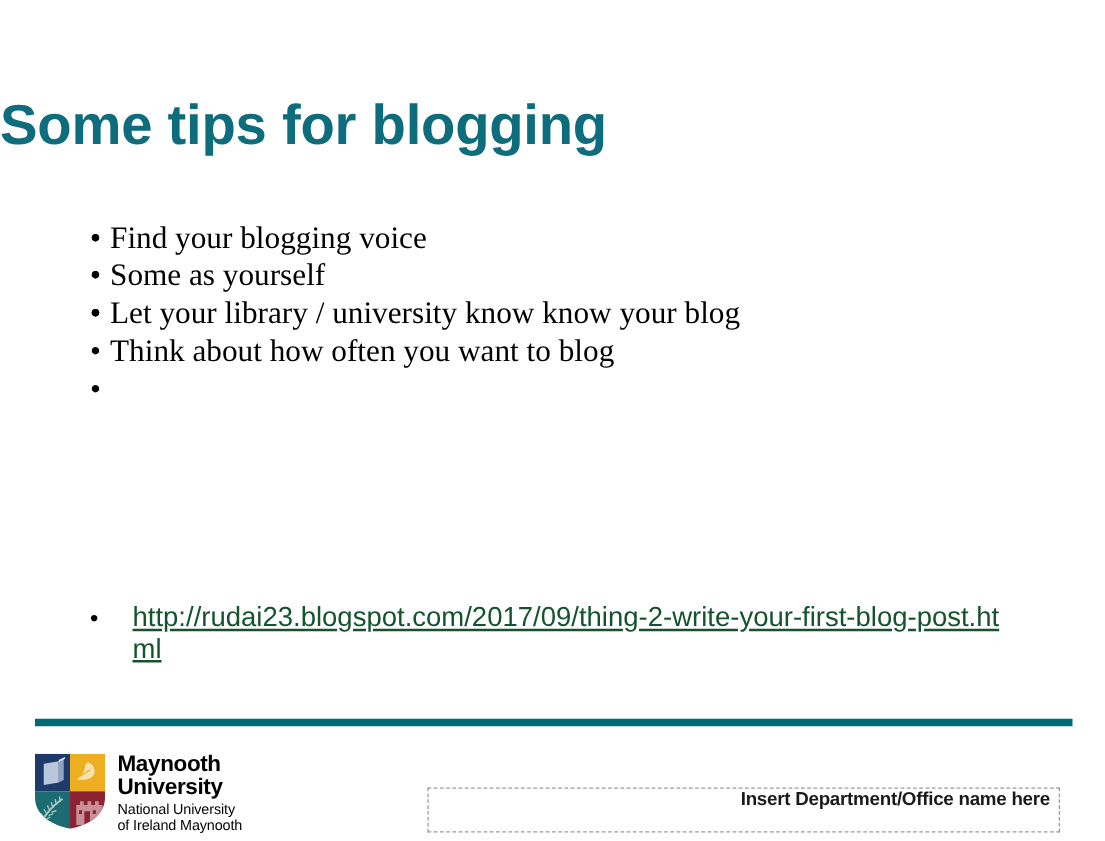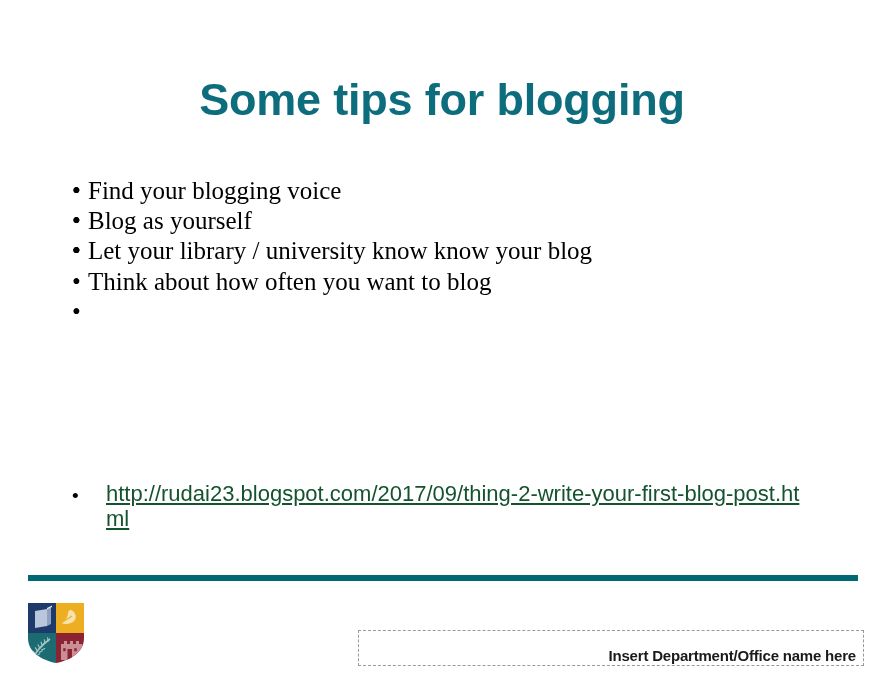--- a/index.html
+++ b/index.html
@@ -18,21 +18,20 @@
     background: #ffffff;
     overflow: hidden;
   }
 
   
   #slide-title {
     position: absolute;
     left: 0;
     top: 74px;
     width: 884px;
-    text-align: center;
     font-family: "Liberation Sans", sans-serif;
     font-weight: bold;
     font-size: 45px;
     line-height: 52px;
     letter-spacing: -0.2px;
     color: #0d6d7d;
     white-space: nowrap;
   }
 
   
@@ -136,28 +135,28 @@
     font-weight: normal;
     line-height: 13px;
     letter-spacing: -0.1px;
     display: block;
   }
   .wm-small-first { margin-top: 4px; }
 
   
   #dept-box {
     position: absolute;
-    left: 358px;
+    left: 342px;
     top: 630px;
     width: 506px;
     height: 36px;
     border: 1px dashed #9a9a9a;
     box-sizing: border-box;
     display: flex;
-    align-items: flex-end;
+    align-items: flex-start;
     justify-content: flex-end;
   }
   #dept-text {
     font-family: "Liberation Sans", sans-serif;
     font-weight: bold;
     font-size: 15px;
     line-height: 18px;
     color: #1a1a1a;
     padding-right: 7px;
     letter-spacing: -0.2px;
@@ -177,21 +176,21 @@
     </li>
     <li>
       <span class="bullet-glyph">•</span>
       <span>Find your blogging voice</span>
     </li>
     <li>
       <span class="bullet-glyph">•</span>
     </li>
     <li>
       <span class="bullet-glyph">•</span>
-      <span>Blog as yourself</span>
+      <span>Some as yourself</span>
     </li>
     <li>
       <span class="bullet-glyph">•</span>
     </li>
     <li>
       <span class="bullet-glyph">•</span>
     </li>
     <li>
       <span class="bullet-glyph">•</span>
       <span>Let your library / university know know your blog</span>
@@ -247,19 +246,25 @@
           <path d="M14.2,47.9 L18.1,46.4"></path>
         </g>
 
         <path d="M34,42 h3 v-3 h3 v3 h3 v-3 h3 v3 h3 v-3 h3 v3 h3 v16 h-21 Z" fill="#c98f96"></path>
         <rect x="40.5" y="47" width="4.5" height="11" fill="#8b2333"></rect>
         <rect x="36.2" y="46.2" width="2.4" height="3" fill="#8b2333"></rect>
         <rect x="47.3" y="46.2" width="2.4" height="3" fill="#8b2333"></rect>
         <circle cx="50.5" cy="40.5" r="1.1" fill="#c98f96"></circle>
       </g>
     </svg>
+    <div id="logo-wordmark">
+      <span class="wm-big">Maynooth</span>
+      <span class="wm-big">University</span>
+      <span class="wm-small wm-small-first">National University</span>
+      <span class="wm-small">of Ireland Maynooth</span>
+    </div>
   </div>
 
   <div id="dept-box">
     <span id="dept-text">Insert Department/Office name here</span>
   </div>
 
 </div>
 
 </body></html>

